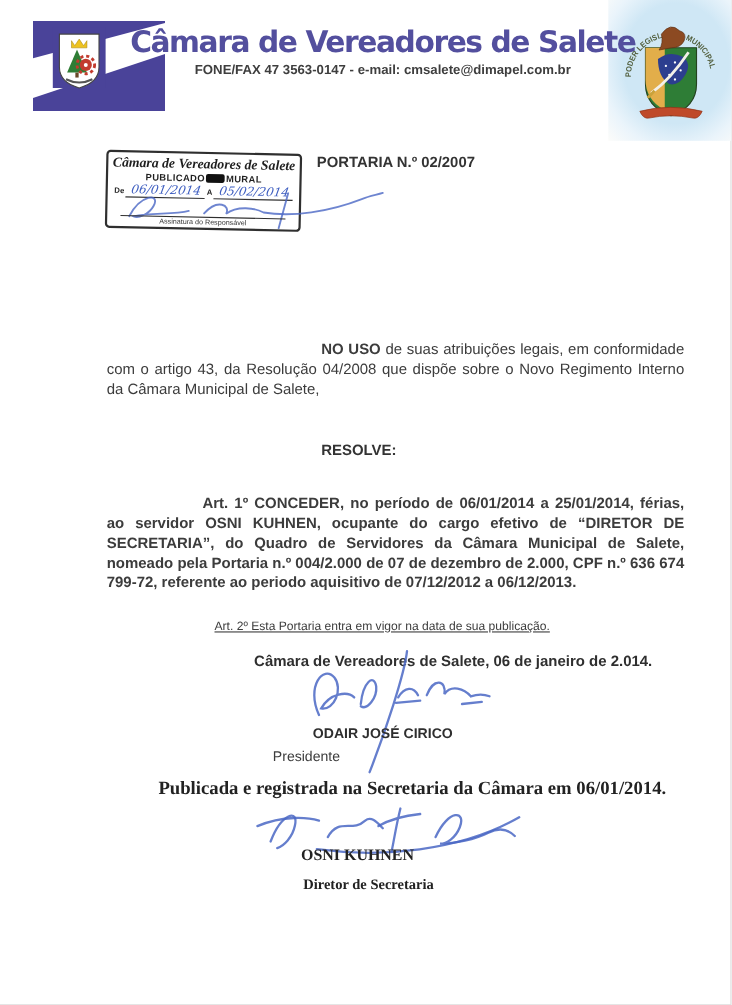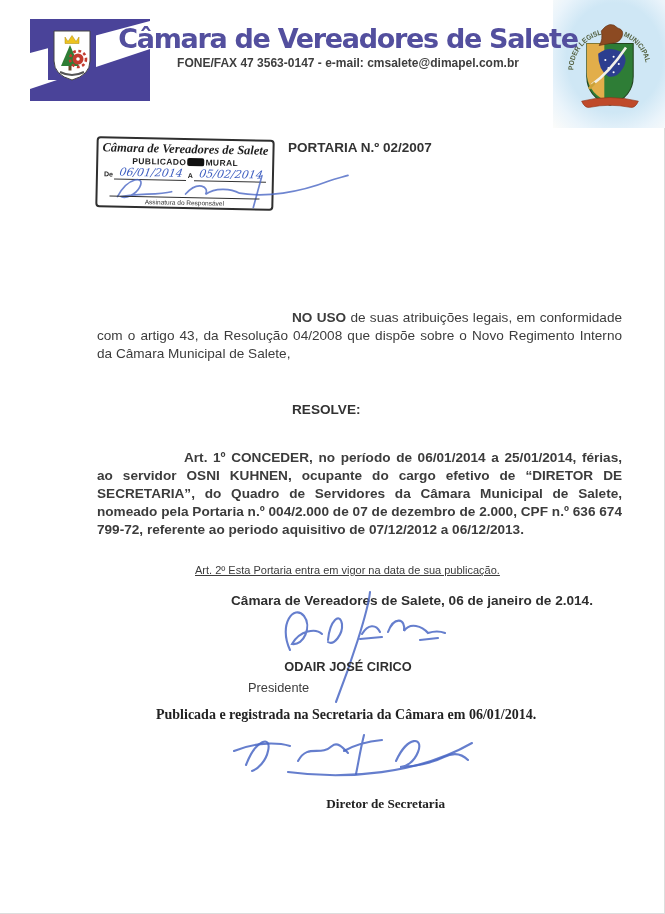--- a/index.html
+++ b/index.html
@@ -60,25 +60,25 @@
   .art2{position:absolute;left:195px;top:564px;font-size:11px;color:#3c3c3c;text-decoration:underline;}
   .dateline{position:absolute;left:206px;top:593px;font-size:13.6px;font-weight:bold;color:#2f2f2f;margin-left:25px;}
   
   .sig-svg{position:absolute;overflow:visible;}
   .sig1{left:268px;top:588px;}
   .sig2{left:226px;top:727px;}
   .signer1-name{position:absolute;left:248px;top:659px;width:200px;text-align:center;
     font-size:12.8px;font-weight:bold;color:#2e2e2e;}
   .signer1-role{position:absolute;left:248px;top:680px;width:200px;text-align:left;
     font-size:12.8px;color:#3c3c3c;}
-  .publication{position:absolute;left:156px;top:707px;font-family:"Liberation Serif",serif;
-    font-size:14px;font-weight:bold;color:#222;}
+  .publication{position:absolute;left:144px;top:707px;font-family:"Liberation Serif",serif;
+    font-size:17px;font-weight:bold;color:#222;}
   .signer2-name{position:absolute;left:225px;top:770px;width:200px;text-align:center;
     font-family:"Liberation Serif",serif;font-size:14.5px;font-weight:bold;color:#222;}
-  .signer2-role{position:absolute;left:225px;top:796px;width:220px;text-align:right;
+  .signer2-role{position:absolute;left:225px;top:796px;width:220px;text-align:center;
     font-family:"Liberation Serif",serif;font-size:13.2px;font-weight:bold;color:#222;}
   .ink{stroke:#4a67c4;stroke-width:2.1;fill:none;stroke-linecap:round;opacity:.85;}
   .ink-thin{stroke:#4a67c4;stroke-width:1.7;fill:none;stroke-linecap:round;opacity:.8;}
 </style>
 </head>
 <body>
 
 <div class="page">
 
   <div class="corner-blue"></div>
@@ -167,15 +167,16 @@
   <div class="publication">Publicada e registrada na Secretaria da Câmara em 06/01/2014.</div>
 
   <svg class="sig-svg sig2" width="258" height="56" viewBox="0 0 258 56">
     <path class="ink" d="M 20,38 C 30,12 46,8 42,24 C 40,34 32,42 26,44"></path>
     <path class="ink" d="M 8,24 C 32,14 54,16 64,19"></path>
     <path class="ink" d="M 72,34 C 82,16 94,30 106,19 C 112,14 118,22 122,26"></path>
     <path class="ink" d="M 138,8 C 134,24 132,38 130,47 M 118,24 C 130,17 146,14 156,13"></path>
     <path class="ink" d="M 170,34 C 182,8 198,10 192,25 C 188,35 180,40 174,40 C 188,40 206,36 218,30 C 228,25 236,27 242,33"></path>
     <path class="ink" d="M 62,45 C 120,53 192,47 246,16"></path>
   </svg>
+  <div class="signer2-name">OSNI KUHNEN</div>
   <div class="signer2-role">Diretor de Secretaria</div>
 
 </div>
 
 </body></html>

